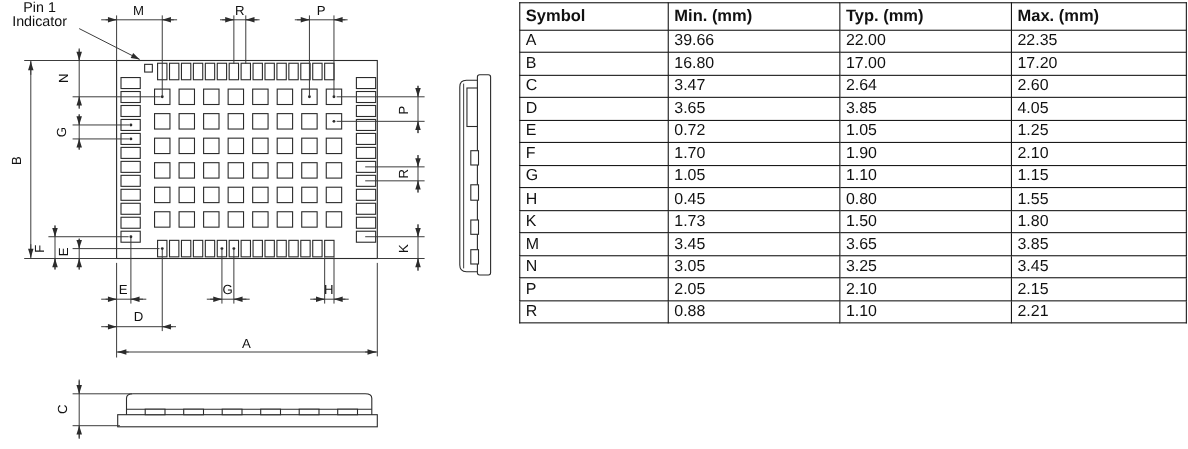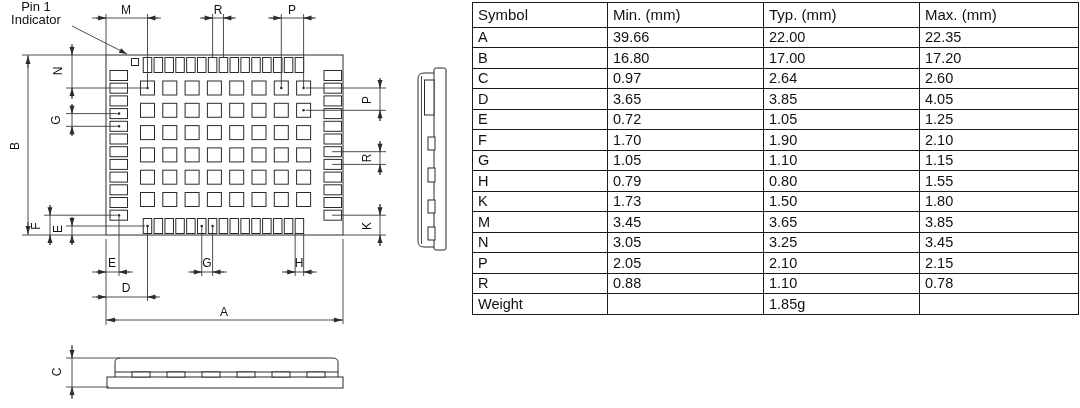--- a/index.html
+++ b/index.html
@@ -10,21 +10,21 @@
   .ln{stroke:#2b2b2b;stroke-width:1;fill:none;}
   .thin{stroke:#3a3a3a;stroke-width:0.9;fill:none;}
   .pad{fill:#fff;stroke:#2b2b2b;stroke-width:1;}
   .dot{fill:#2b2b2b;stroke:none;}
   .dl{font:12px "Liberation Sans",sans-serif;fill:#111;}
   .pl{font:13px "Liberation Sans",sans-serif;fill:#111;}
   
   .spec-table{position:absolute;left:472px;top:2px;border-collapse:collapse;table-layout:fixed;background:#fff;}
   .spec-table th,.spec-table td{border:1.5px solid #1a1a1a;text-align:left;vertical-align:middle;
       padding:0 2px 0 5px;white-space:nowrap;overflow:hidden;color:#111;}
-  .spec-table th{font-size:15px;font-weight:normal;height:23.5px;}
+  .spec-table th{font-size:15px;font-weight:bold;height:23.5px;}
   .spec-table td{font-size:14.5px;font-weight:normal;height:19.5px;}
   .c0{width:135px;} .c1{width:156px;} .c2{width:156px;} .c3{width:159px;}
 </style>
 </head>
 <body>
 
 <div class="stage">
 
   <svg class="drawing" width="470" height="408" viewBox="0 0 470 408" xmlns="http://www.w3.org/2000/svg">
     <defs>
@@ -325,21 +325,21 @@
           <td>22.35</td>
         </tr>
         <tr>
           <td>B</td>
           <td>16.80</td>
           <td>17.00</td>
           <td>17.20</td>
         </tr>
         <tr>
           <td>C</td>
-          <td>0.97</td>
+          <td>3.47</td>
           <td>2.64</td>
           <td>2.60</td>
         </tr>
         <tr>
           <td>D</td>
           <td>3.65</td>
           <td>3.85</td>
           <td>4.05</td>
         </tr>
         <tr>
@@ -355,21 +355,21 @@
           <td>2.10</td>
         </tr>
         <tr>
           <td>G</td>
           <td>1.05</td>
           <td>1.10</td>
           <td>1.15</td>
         </tr>
         <tr>
           <td>H</td>
-          <td>0.79</td>
+          <td>0.45</td>
           <td>0.80</td>
           <td>1.55</td>
         </tr>
         <tr>
           <td>K</td>
           <td>1.73</td>
           <td>1.50</td>
           <td>1.80</td>
         </tr>
         <tr>
@@ -387,24 +387,18 @@
         <tr>
           <td>P</td>
           <td>2.05</td>
           <td>2.10</td>
           <td>2.15</td>
         </tr>
         <tr>
           <td>R</td>
           <td>0.88</td>
           <td>1.10</td>
-          <td>0.78</td>
-        </tr>
-        <tr>
-          <td>Weight</td>
-          <td></td>
-          <td>1.85g</td>
-          <td></td>
+          <td>2.21</td>
         </tr>
       </tbody>
   </table>
 
 </div>
 
 </body></html>

